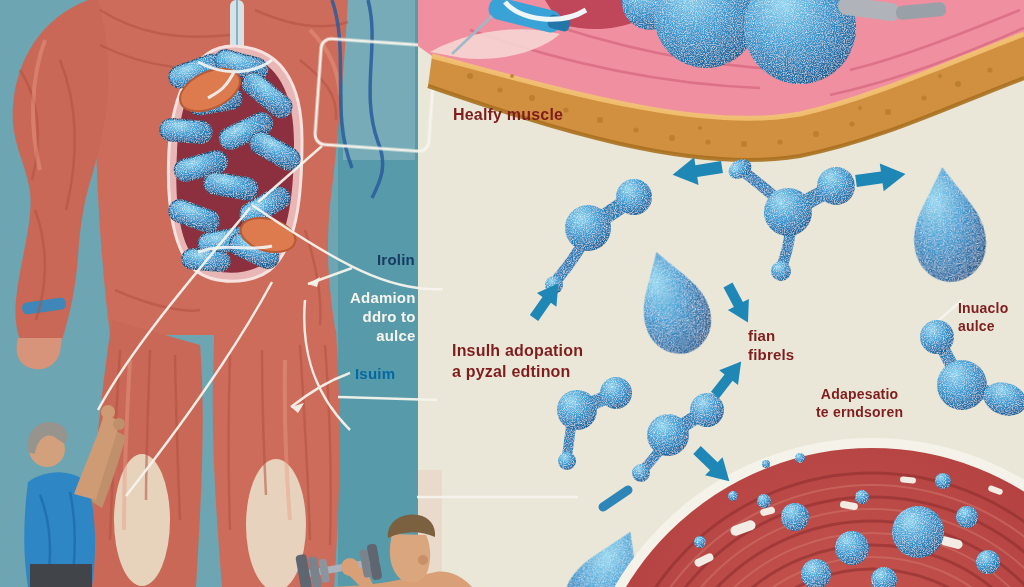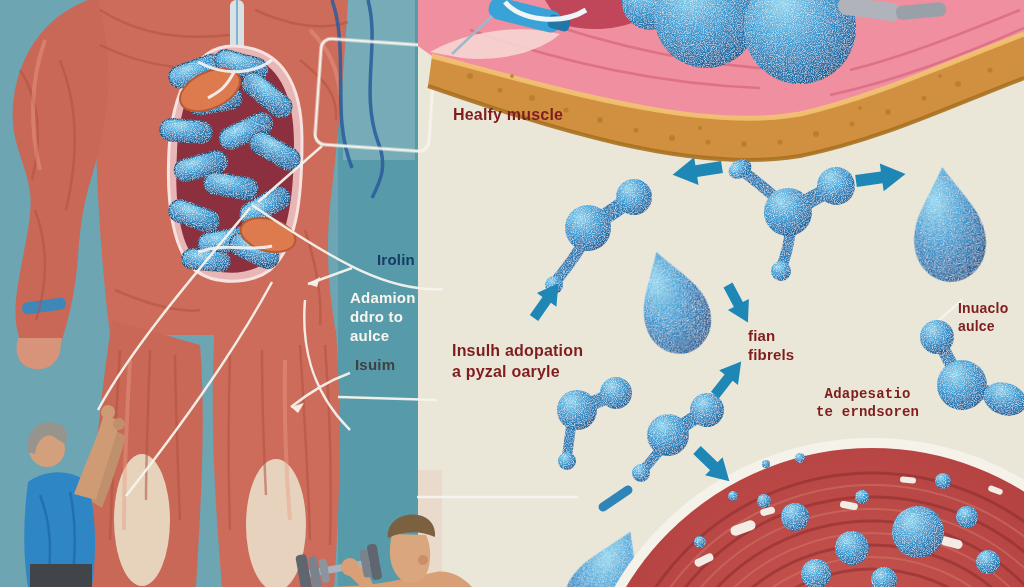--- a/index.html
+++ b/index.html
@@ -2,24 +2,24 @@
 <html><head>
 <meta charset="utf-8">
 <style>
   html,body{margin:0;padding:0;background:#222;}
   #canvas{position:relative;width:1024px;height:587px;overflow:hidden;
           font-family:"Liberation Sans",sans-serif;background:#eae7d9;}
   #scene{position:absolute;left:0;top:0;}
   .lbl{position:absolute;font-weight:700;color:#7f1d1d;line-height:19px;
        font-size:15px;letter-spacing:.2px;white-space:nowrap;}
   .lbl span{display:block;}
-  .lbl-white{color:#f7f5ee;}
+  .lbl-white{color:#f7f5ee;text-align:right;}
   .lbl-big{font-size:16px;line-height:21px;}
   .lbl-small{font-size:14px;line-height:18px;}
-  .lbl-center{text-align:center;font-family:Liberation Mono, monospace;}
+  .lbl-center{text-align:center;}
 </style>
 </head>
 <body>
 
 <div id="canvas">
 <svg id="scene" width="1024" height="587" viewBox="0 0 1024 587">
   <defs>
     <radialGradient id="gBall" cx="35%" cy="28%" r="80%">
       <stop offset="0" stop-color="#8fd4ee"></stop>
       <stop offset="0.45" stop-color="#3f9fd4"></stop>
@@ -359,25 +359,25 @@
 
 
 <div class="lbl" style="left:357px;top:250px;color:#173b63;margin-left:20px;">Irolin</div>
 
 <div class="lbl lbl-white" style="left:350px;top:288px;">
   <span>Adamion</span>
   <span>ddro to</span>
   <span>aulce</span>
 </div>
 
-<div class="lbl" style="left:355px;top:355px;color:#404040;">Isuim</div>
+<div class="lbl" style="left:355px;top:364px;color:#0369a1;">Isuim</div>
 
 <div class="lbl lbl-big" style="left:452px;top:340px;">
   <span>Insulh adopation</span>
-  <span>a pyzal oaryle</span>
+  <span>a pyzal edtinon</span>
 </div>
 
 <div class="lbl" style="left:748px;top:326px;">
   <span>fian</span>
   <span>fibrels</span>
 </div>
 
 <div class="lbl lbl-small" style="left:958px;top:299px;">
   <span>Inuaclo</span>
   <span>aulce</span>

